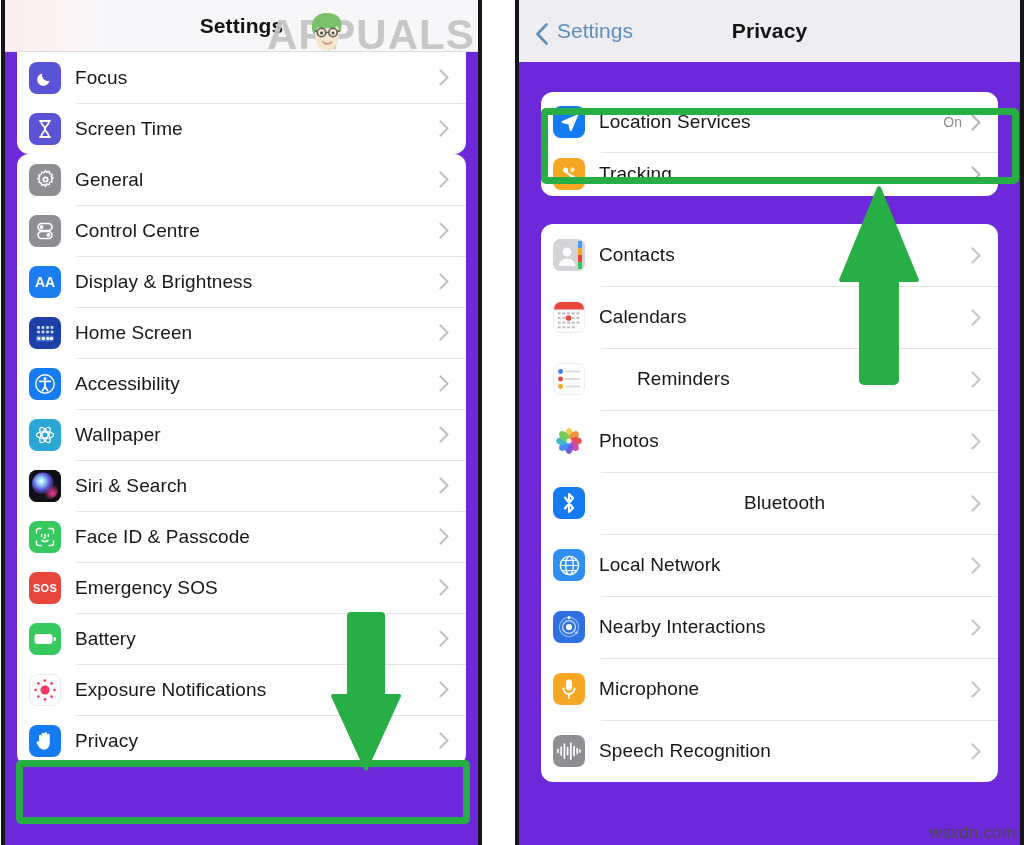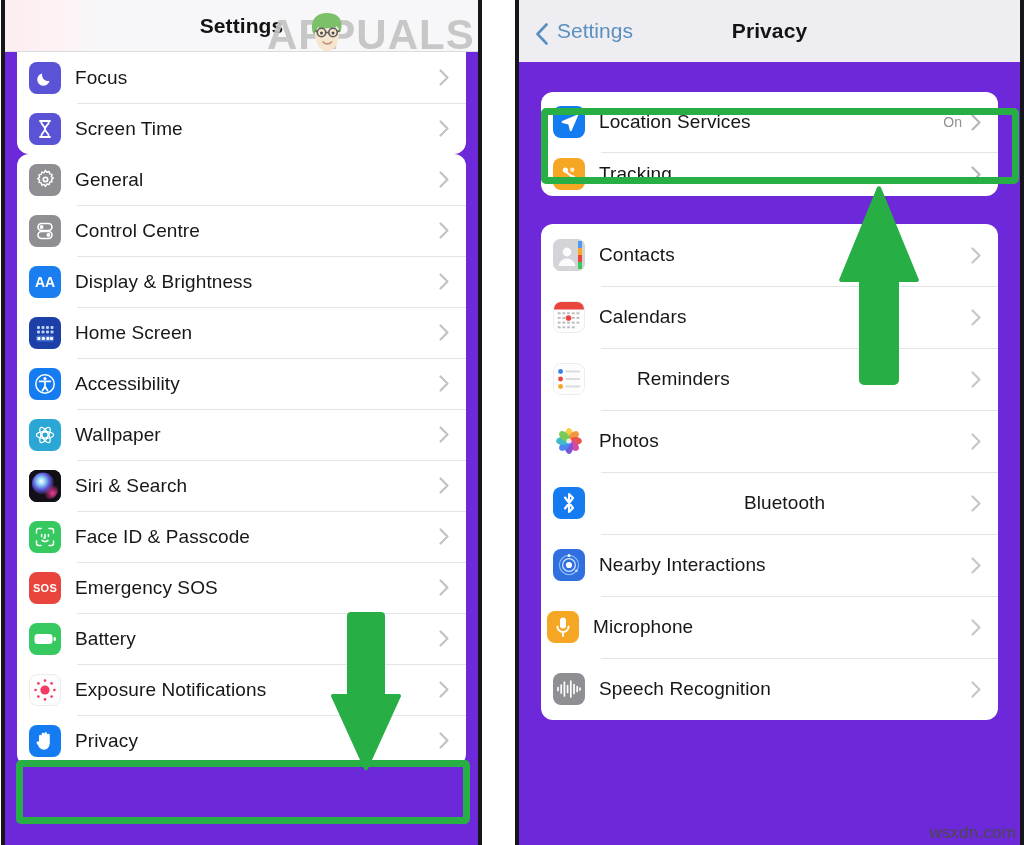--- a/index.html
+++ b/index.html
@@ -580,40 +580,55 @@
               </svg>
           </span>
           <span class="label">Bluetooth</span>
           <span class="chev">
             <svg width="11" height="17" viewBox="0 0 11 17">
                 <path d="M1.5 1.5L8.5 8.5L1.5 15.5" stroke="#c6c6cb" stroke-width="2.2" fill="none" stroke-linecap="round" stroke-linejoin="round"></path>
               </svg>
           </span>
         </div>
 
+        <div class="row" style="height:62px;">
+          <span class="ico" style="background:#2f8ef0;">
+            <svg width="23" height="23" viewBox="0 0 24 24">
+                <circle cx="12" cy="12" r="9.5" fill="none" stroke="#fff" stroke-width="1.5"></circle>
+                <ellipse cx="12" cy="12" rx="4" ry="9.5" fill="none" stroke="#fff" stroke-width="1.4"></ellipse>
+                <path d="M2.5 12h19M4.2 6.6h15.6M4.2 17.4h15.6" stroke="#fff" stroke-width="1.3" fill="none"></path>
+              </svg>
+          </span>
+          <span class="label">Local Network</span>
+          <span class="chev">
+            <svg width="11" height="17" viewBox="0 0 11 17">
+                <path d="M1.5 1.5L8.5 8.5L1.5 15.5" stroke="#c6c6cb" stroke-width="2.2" fill="none" stroke-linecap="round" stroke-linejoin="round"></path>
+              </svg>
+          </span>
+        </div>
 
         <div class="row" style="height:62px;">
           <span class="ico" style="background:#2f6fe0;">
             <svg width="24" height="24" viewBox="0 0 24 24">
               <circle cx="12" cy="12" r="9.6" fill="none" stroke="#7fb4f5" stroke-width="1.3"></circle>
               <circle cx="12" cy="12" r="6.4" fill="none" stroke="#cfe2fb" stroke-width="1.3"></circle>
               <circle cx="12" cy="12" r="3.1" fill="#fff"></circle>
               <circle cx="12" cy="2.4" r="1.5" fill="#fff"></circle>
                 <circle cx="19.4" cy="17.8" r="1.3" fill="#cfe2fb"></circle>
             </svg>
           </span>
           <span class="label">Nearby Interactions</span>
           <span class="chev">
             <svg width="11" height="17" viewBox="0 0 11 17">
                 <path d="M1.5 1.5L8.5 8.5L1.5 15.5" stroke="#c6c6cb" stroke-width="2.2" fill="none" stroke-linecap="round" stroke-linejoin="round"></path>
               </svg>
           </span>
         </div>
 
-        <div class="row" style="height:62px;padding-left:6px;">
+        <div class="row" style="height:62px;">
           <span class="ico" style="background:#f5a623;">
             <svg width="18" height="24" viewBox="0 0 18 24">
                 <rect x="6" y="2.5" width="6" height="11" rx="3" fill="#fff"></rect>
                 <path d="M3.4 11.4a5.6 5.6 0 0 0 11.2 0M9 17v4" stroke="#fff" stroke-width="1.9" fill="none" stroke-linecap="round"></path>
               </svg>
           </span>
           <span class="label">Microphone</span>
           <span class="chev">
             <svg width="11" height="17" viewBox="0 0 11 17">
                 <path d="M1.5 1.5L8.5 8.5L1.5 15.5" stroke="#c6c6cb" stroke-width="2.2" fill="none" stroke-linecap="round" stroke-linejoin="round"></path>

